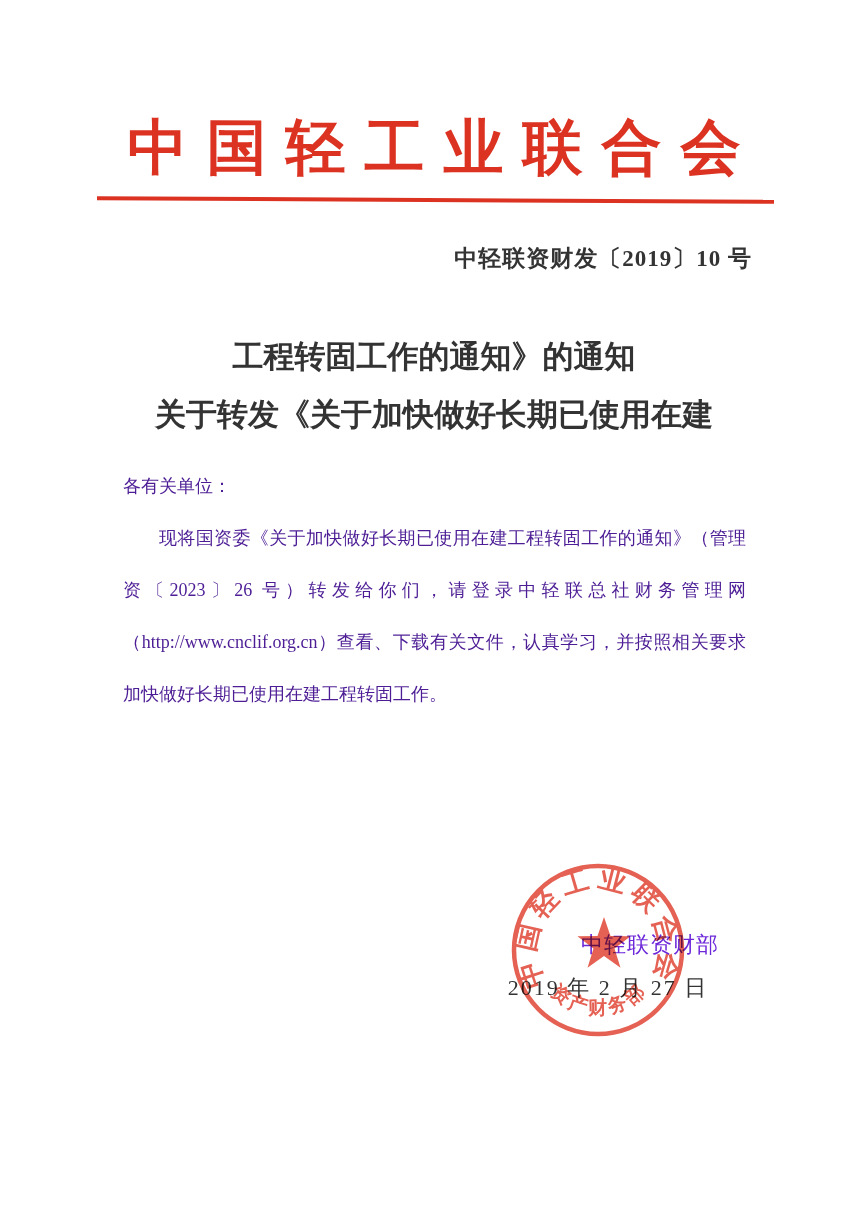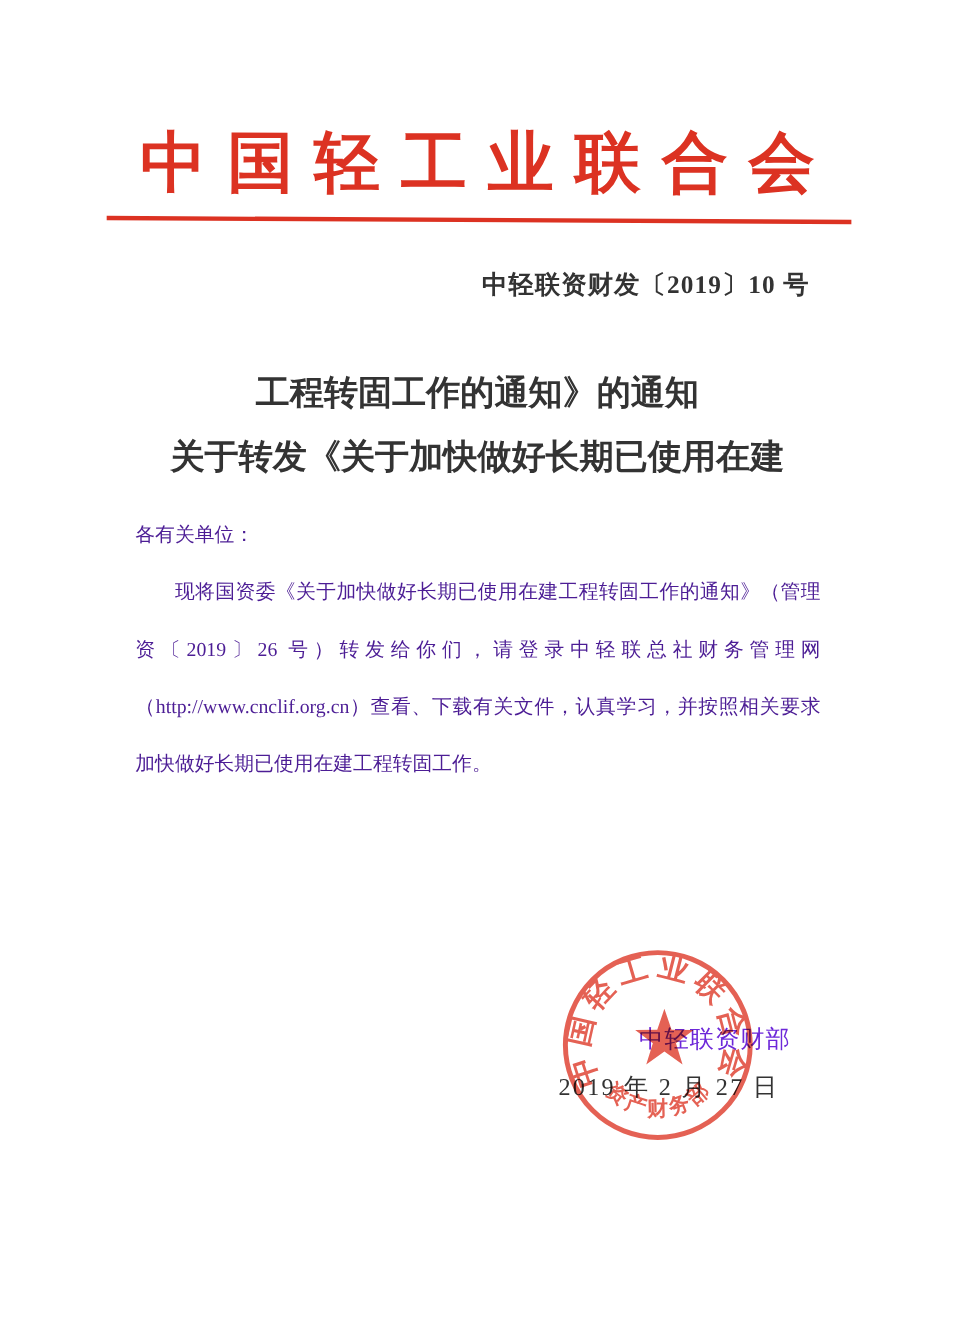--- a/index.html
+++ b/index.html
@@ -40,20 +40,21 @@
   .doc-number {
     position: absolute;
     top: 243px; left: 0;
     width: 736px;
     text-align: right;
     font-size: 23px;
     font-weight: 700;
     letter-spacing: 1px;
     color: #333333;
     white-space: nowrap;
+    padding-left: 16px;
   }
 
   
   .title {
     position: absolute;
     top: 328px; left: 0; right: 0;
     margin: 0;
     text-align: center;
     font-size: 31px;
     font-weight: 700;
@@ -131,21 +132,21 @@
 
   <div class="doc-number">中轻联资财发〔2019〕10 号</div>
 
   <h1 class="title">
     <span class="tl">工程转固工作的通知》的通知</span>
     <span class="tl">关于转发《关于加快做好长期已使用在建</span>
   </h1>
 
   <div class="body-text">
     <p class="salutation">各有关单位：</p>
-    <p class="para">现将国资委《关于加快做好长期已使用在建工程转固工作的通知》（管理资〔2019〕26 号）转发给你们，请登录中轻联总社财务管理网（http://www.cnclif.org.cn）查看、下载有关文件，认真学习，并按照相关要求加快做好长期已使用在建工程转固工作。</p>
+    <p class="para">现将国资委《关于加快做好长期已使用在建工程转固工作的通知》（管理资〔2023〕26 号）转发给你们，请登录中轻联总社财务管理网（http://www.cnclif.org.cn）查看、下载有关文件，认真学习，并按照相关要求加快做好长期已使用在建工程转固工作。</p>
   </div>
 
   <div class="dept">中轻联资财部</div>
 
   <div class="date">2019 年 2 月 27 日</div>
 
   <svg class="seal" viewBox="0 0 240 240" xmlns="http://www.w3.org/2000/svg">
     <circle cx="120" cy="120" r="84" fill="none" stroke="#e14b3c" stroke-width="4.5"></circle>
     <path id="sealTopArc" d="M 69.2 155.6 A 62 62 0 1 1 170.8 155.6" fill="none"></path>
     <path id="sealBottomArc" d="M 71 161.2 A 64 64 0 0 0 169 161.2" fill="none"></path>

